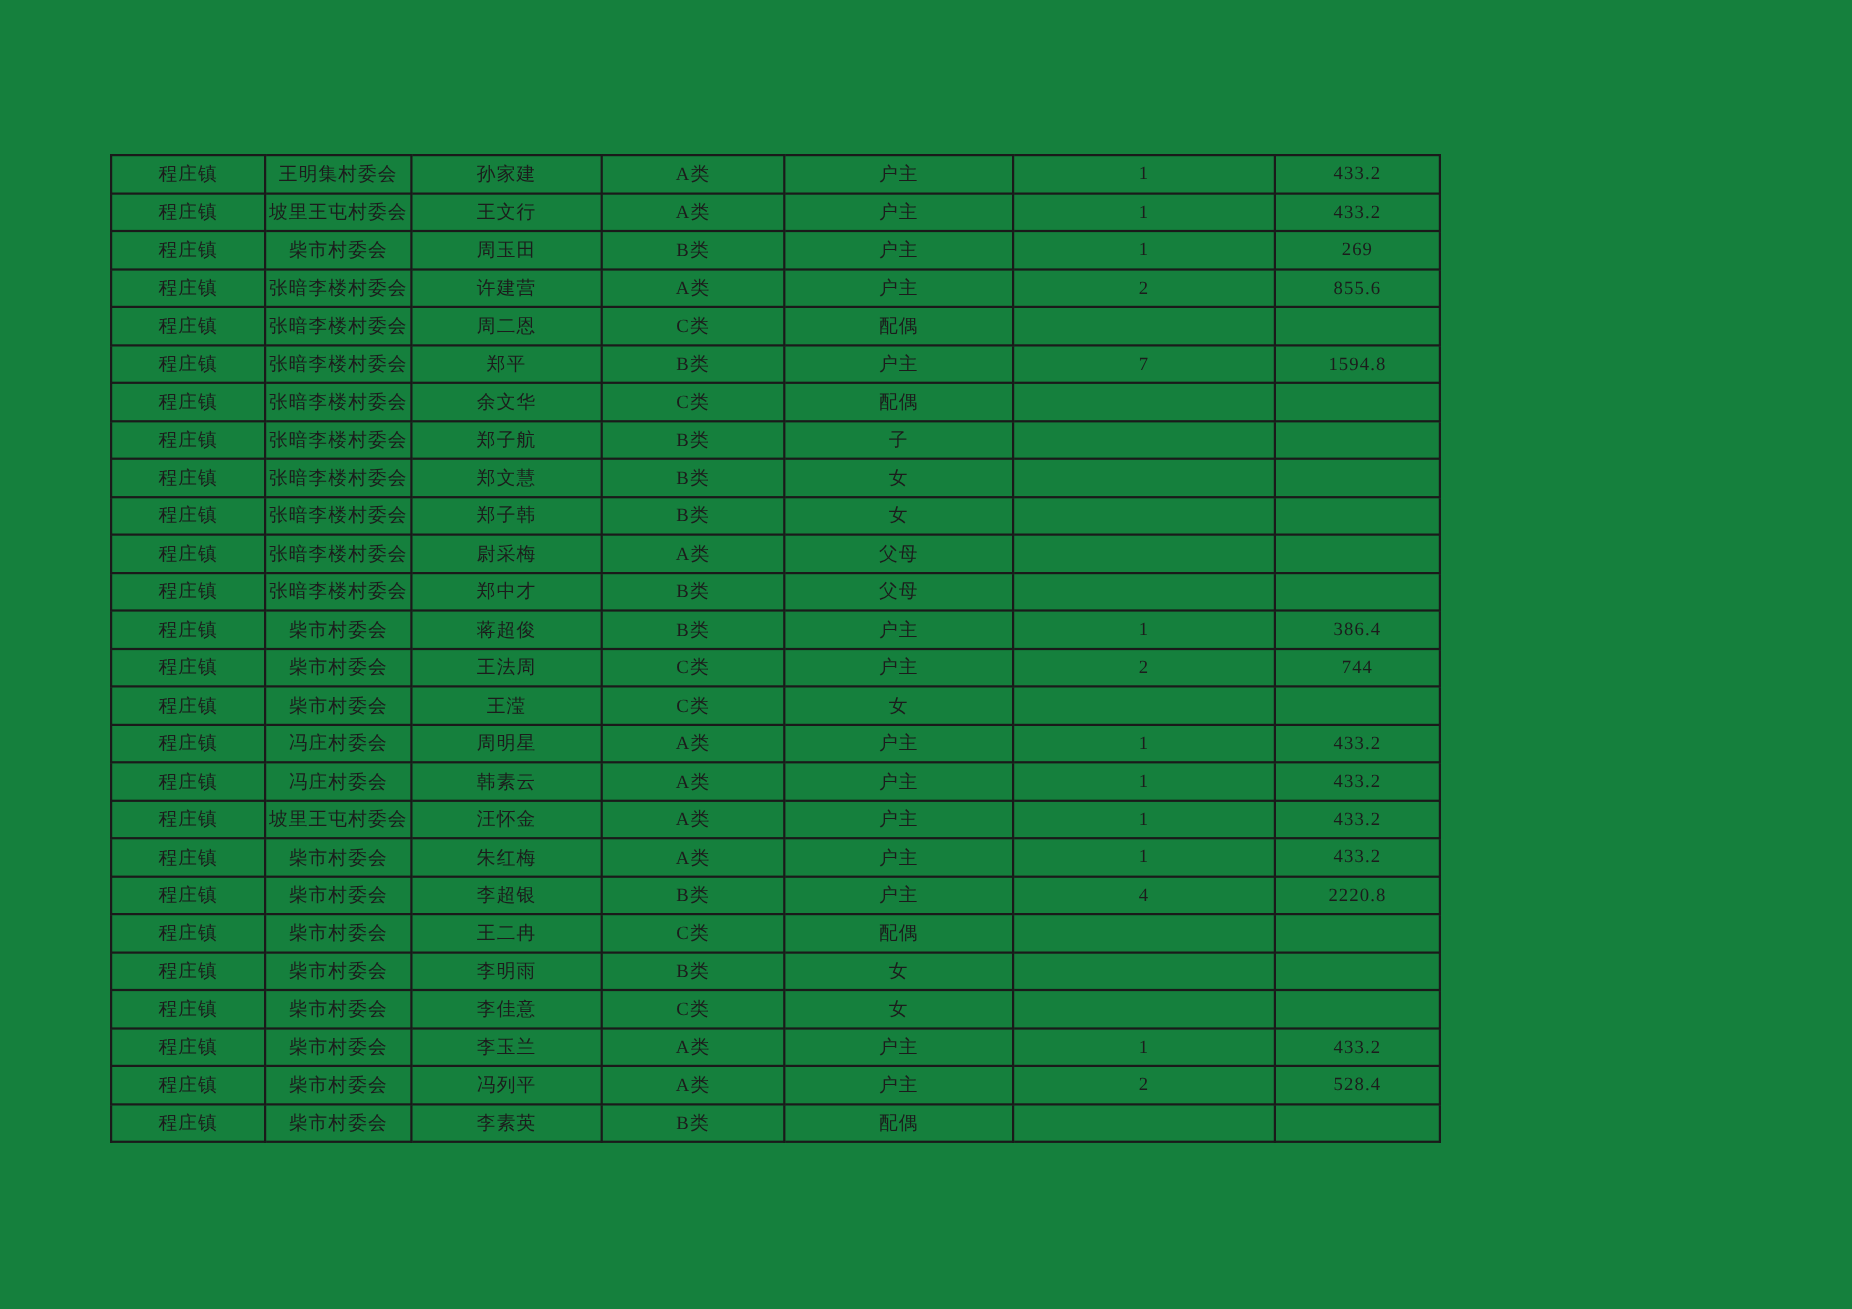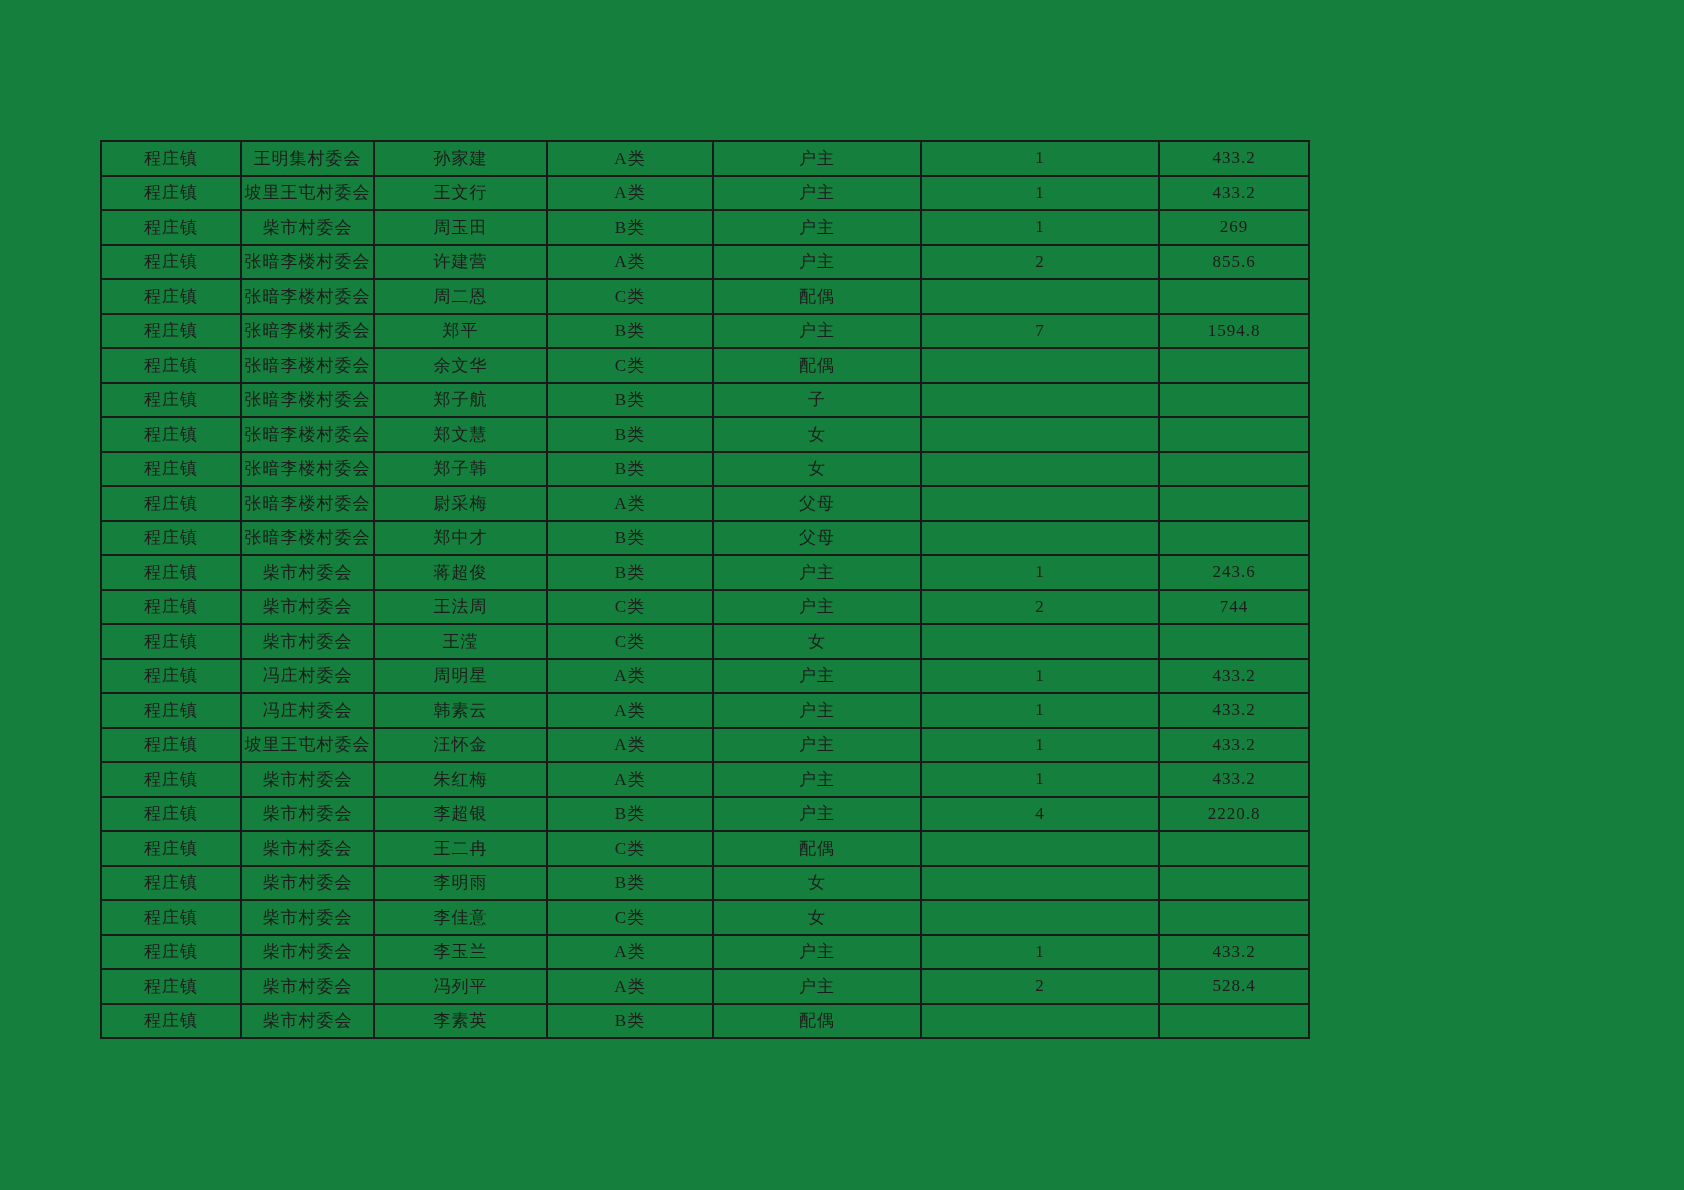--- a/index.html
+++ b/index.html
@@ -161,21 +161,21 @@
           <td></td>
           <td></td>
         </tr>
         <tr>
           <td>程庄镇</td>
           <td>柴市村委会</td>
           <td>蒋超俊</td>
           <td>B类</td>
           <td>户主</td>
           <td>1</td>
-          <td>243.6</td>
+          <td>386.4</td>
         </tr>
         <tr>
           <td>程庄镇</td>
           <td>柴市村委会</td>
           <td>王法周</td>
           <td>C类</td>
           <td>户主</td>
           <td>2</td>
           <td>744</td>
         </tr>

